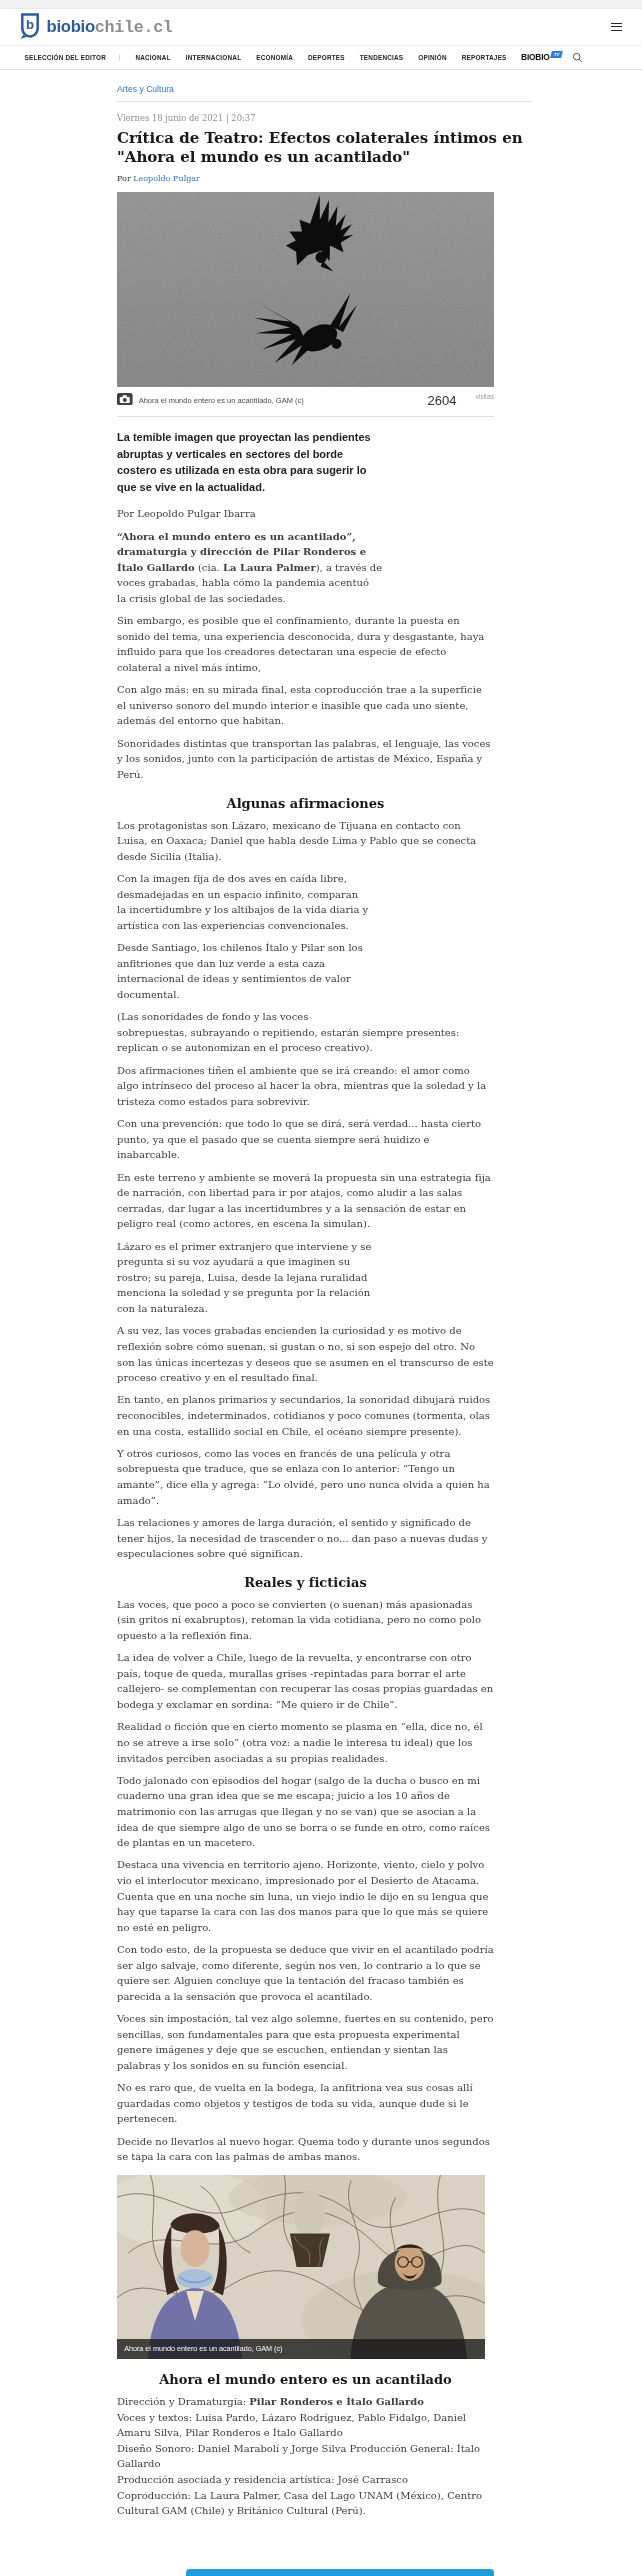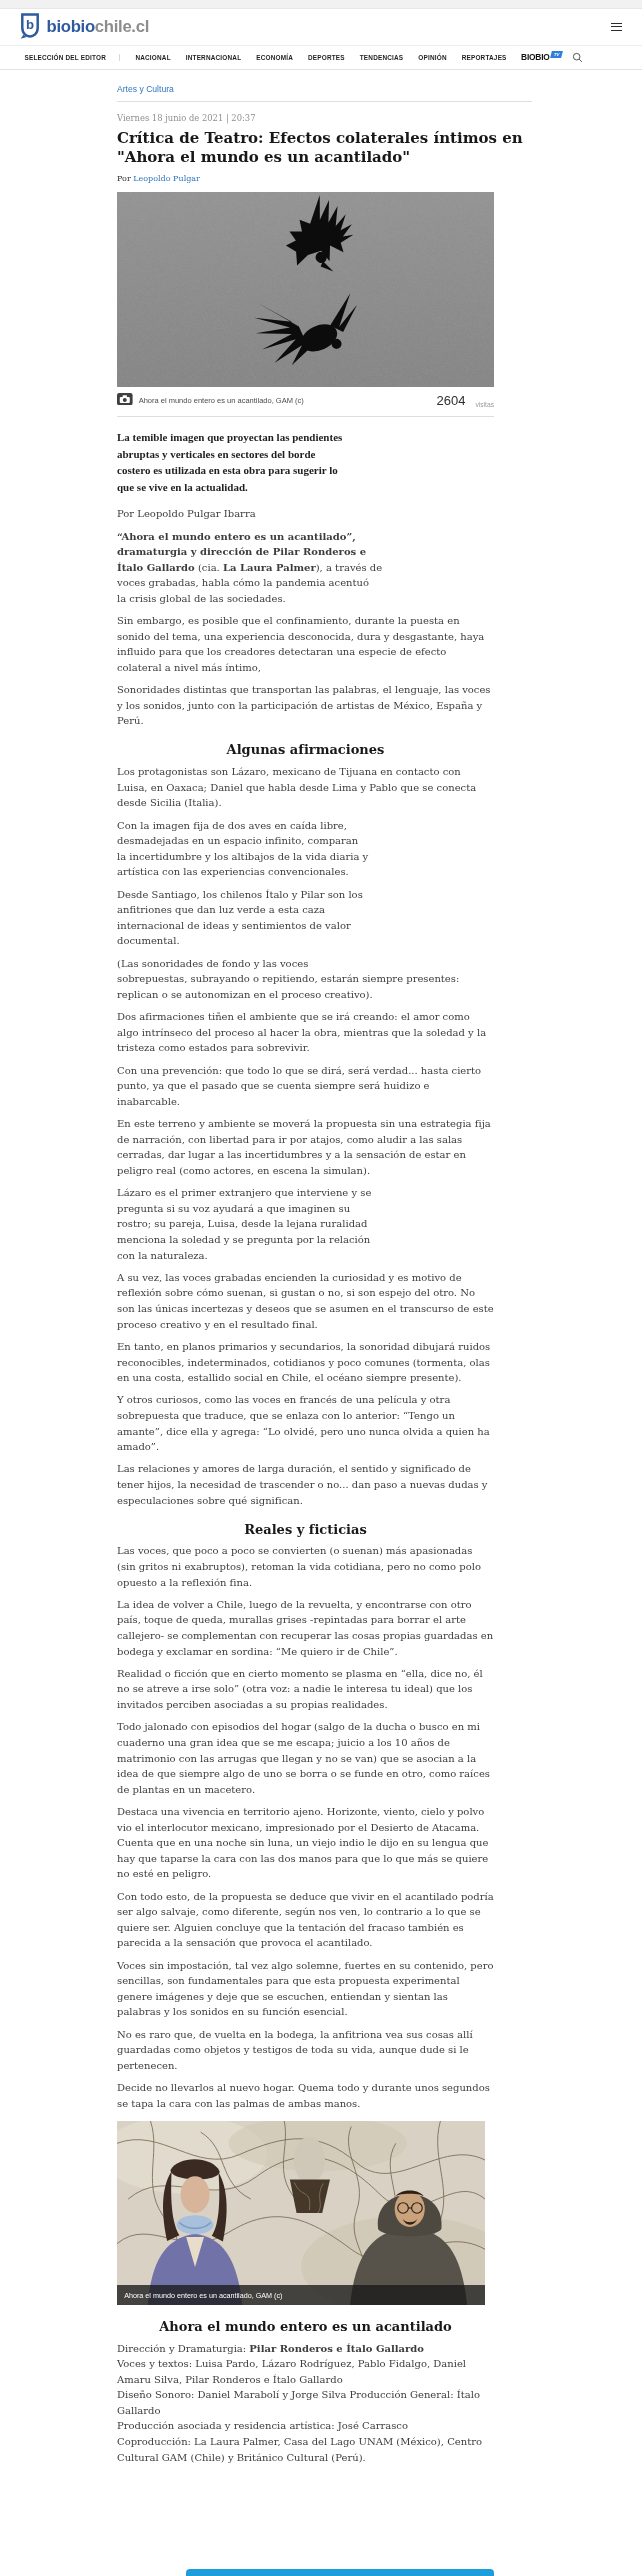--- a/index.html
+++ b/index.html
@@ -3,21 +3,21 @@
 <meta charset="utf-8">
 <style>
   html,body{margin:0;padding:0;background:#fff;}
   .page{position:relative;width:643px;height:2576px;background:#fff;overflow:hidden;
         font-family:"Liberation Sans",sans-serif;color:#222;}
   
   .topstrip{height:7.8px;background:#f1f1f1;border-bottom:0.6px solid #e7e7e7;}
   .masthead{height:36px;display:flex;align-items:center;justify-content:space-between;padding:0 19px;background:#fff;}
   .brand{display:flex;align-items:center;gap:5.6px;cursor:pointer;}
   .brand-text{font-size:16.7px;font-weight:bold;color:#2d5b9e;letter-spacing:-0.3px;}
-  .brand-text .suffix{color:#8d8d8d;}
+  .brand-text .suffix{color:#8d8d8d;font-family:Liberation Mono, monospace;}
   .hamburger{display:flex;flex-direction:column;gap:2.2px;cursor:pointer;padding:2.2px;}
   .hamburger span{display:block;width:11px;height:1.1px;background:#2b2b2b;}
   .navbar{height:23.4px;border-top:0.6px solid #ececec;border-bottom:0.6px solid #e2e2e2;
           display:flex;align-items:center;padding:0 24.5px;background:#fff;}
   .nav-items{display:flex;align-items:center;gap:15px;}
   .nav-item{font-size:6.4px;font-weight:bold;color:#1f1f1f;letter-spacing:0.2px;cursor:pointer;white-space:nowrap;}
   .nav-item.first{padding-right:13.4px;border-right:0.6px solid #d8d8d8;}
   .nav-right{display:flex;align-items:center;gap:10px;margin-left:14.5px;}
   .nav-tv{display:flex;align-items:flex-start;gap:1.1px;font-weight:bold;font-size:8.4px;color:#111;cursor:pointer;letter-spacing:-0.2px;}
   .tv-badge{display:inline-block;background:#2e7fd9;color:#fff;font-size:4.5px;font-weight:bold;
@@ -28,25 +28,25 @@
   .category{display:inline-block;margin-top:14px;font-size:8.6px;color:#2f76c0;cursor:pointer;text-decoration:none;}
   .cat-rule{border:0;border-top:0.6px solid #dedede;margin:7.2px 0 0;}
   .date{margin-top:10.6px;font-family:"DejaVu Serif","Liberation Serif",serif;font-size:8.4px;color:#8f8f8f;}
   .title{margin:5.6px 0 0;font-family:"DejaVu Serif","Liberation Serif",serif;font-size:15px;line-height:1.28;
          font-weight:bold;color:#181818;width:418px;}
   .byline{margin-top:7.2px;font-family:"DejaVu Serif","Liberation Serif",serif;font-size:8px;color:#333;}
   .byline a{color:#2f76c0;text-decoration:none;cursor:pointer;}
   .hero{position:relative;width:377px;height:195px;margin-top:8.4px;overflow:hidden;background:#8d8d8d;}
   .caption-row{width:377px;display:flex;align-items:center;margin-top:6.1px;}
   .cap-text{margin-left:6.1px;font-size:7.5px;color:#4c4c4c;}
-  .views{margin-left:auto;display:flex;align-items:flex-end;gap:10px;}
+  .views{margin-left:auto;display:flex;align-items:flex-start;gap:19px;}
   .views-num{font-size:13px;color:#2e2e2e;}
   .views-label{font-size:6.7px;color:#9a9a9a;}
   .rule{border:0;border-top:0.6px solid #dedede;margin:8.4px 0 0;width:377px;}
-  .lead{margin-top:12.3px;width:279px;font-family:Liberation Serif, serif;font-weight:bold;
+  .lead{margin-top:12.3px;width:279px;font-family:Liberation Sans, sans-serif;font-weight:bold;
         font-size:11px;line-height:1.5;color:#1f1f1f;white-space:pre-line;}
   .article-body,.article-footer{width:377px;}
   .article-body p,.article-footer p{margin:6.7px 0 0;font-family:"DejaVu Serif","Liberation Serif",serif;
         font-size:10px;line-height:15.6px;color:#3d3d3d;white-space:pre-line;}
   .article-body h2,.article-footer h2{margin:13.4px 0 1.1px;font-family:"DejaVu Serif","Liberation Serif",serif;
         font-size:13px;font-weight:bold;color:#181818;text-align:center;}
   .photo2{position:relative;width:368px;height:184px;margin-top:10px;overflow:hidden;background:#d9d2c4;}
   .photo2-overlay{position:absolute;left:0;right:0;bottom:0;background:rgba(25,25,25,.78);color:#fff;
         font-size:7.2px;padding:5.6px 7.2px;font-family:"Liberation Sans",sans-serif;}
   .bottom-btn{position:absolute;left:186px;bottom:0;width:308px;height:6.7px;background:#1d9ddb;
@@ -166,20 +166,21 @@
 que se vive en la actualidad.</p>
 
     <div class="article-body">
         <p>Por Leopoldo Pulgar Ibarra</p>
         <p><strong>“Ahora el mundo entero es un acantilado”,</strong>
 <strong>dramaturgia y dirección de Pilar Ronderos e</strong>
 <strong>Ítalo Gallardo</strong> (cia. <strong>La Laura Palmer</strong>), a través de
 voces grabadas, habla cómo la pandemia acentuó
 la crisis global de las sociedades.</p>
         <p>Sin embargo, es posible que el confinamiento, durante la puesta en sonido del tema, una experiencia desconocida, dura y desgastante, haya influido para que los creadores detectaran una especie de efecto colateral a nivel más íntimo,</p>
+        <p>Con algo más: en su mirada final, esta coproducción trae a la superficie el universo sonoro del mundo interior e inasible que cada uno siente, además del entorno que habitan.</p>
         <p>Sonoridades distintas que transportan las palabras, el lenguaje, las voces y los sonidos, junto con la participación de artistas de México, España y Perú.</p>
         <h2>Algunas afirmaciones</h2>
         <p>Los protagonistas son Lázaro, mexicano de Tijuana en contacto con Luisa, en Oaxaca; Daniel que habla desde Lima y Pablo que se conecta desde Sicilia (Italia).</p>
         <p>Con la imagen fija de dos aves en caída libre,
 desmadejadas en un espacio infinito, comparan
 la incertidumbre y los altibajos de la vida diaria y
 artística con las experiencias convencionales.</p>
         <p>Desde Santiago, los chilenos Ítalo y Pilar son los
 anfitriones que dan luz verde a esta caza
 internacional de ideas y sentimientos de valor

